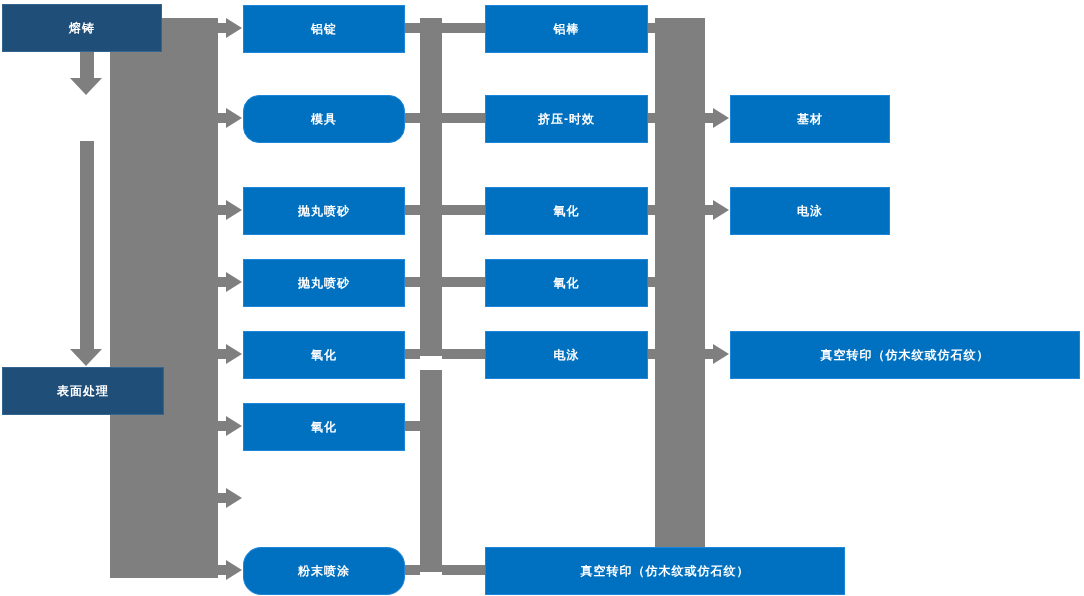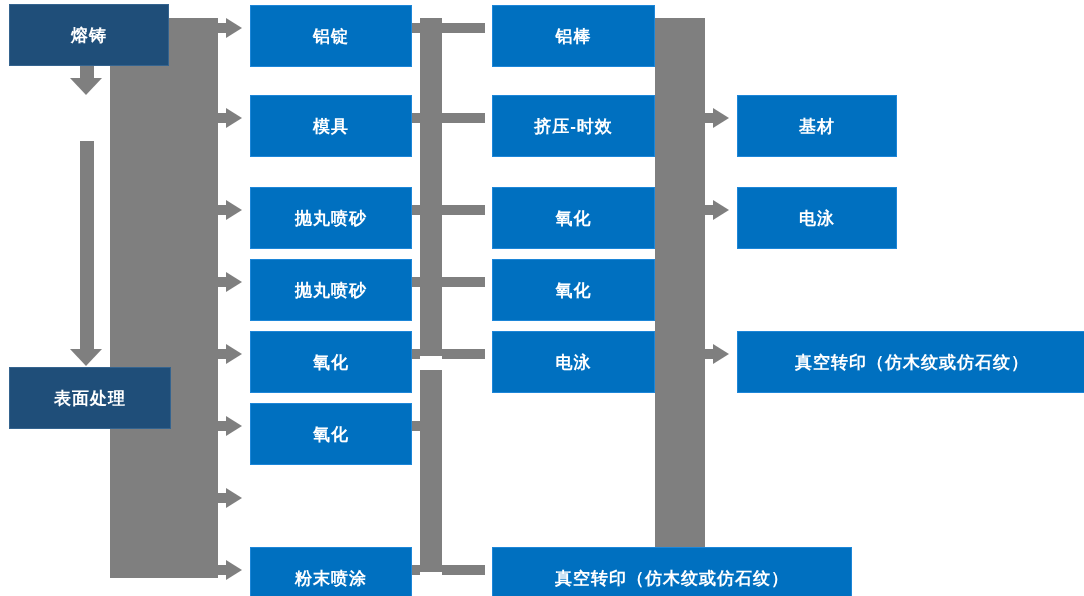--- a/index.html
+++ b/index.html
@@ -11,31 +11,30 @@
     position:relative;
     width:1084px;
     height:596px;
     background:var(--background,#ffffff);
     overflow:hidden;
   }
   
   .node {
     position:absolute;
     z-index:2;
-    height:62px;
+    height:48px;
     display:flex;
     align-items:center;
     justify-content:center;
     color:var(--text,#ffffff);
     font-weight:700;
-    font-size:17px;
+    font-size:12px;
     letter-spacing:1px;
     text-align:center;
     white-space:nowrap;
-    margin-left:7px;
   }
   .node.dark {
     background:var(--box-dark,#1F4E79);
     border:1px solid #35648f;
   }
   .node.blue {
     background:var(--box-blue,#0070C0);
     border:1px solid #1d86d8;
   }
   
@@ -130,26 +129,26 @@
   <div class="conn" style="left:705px;top:205px;width:8px;height:10px;"></div>
   <div class="arr-r" style="left:713px;top:200px;"></div>
 
   <div class="conn" style="left:705px;top:349px;width:8px;height:10px;"></div>
   <div class="arr-r" style="left:713px;top:344px;"></div>
 
   <div class="node dark" style="left:2px;top:4px;width:160px;">熔铸</div>
   <div class="node blue" style="left:243px;top:5px;width:162px;">铝锭</div>
 
   <div class="node dark" style="left:2px;top:367px;width:162px;">表面处理</div>
-  <div class="node blue" style="left:243px;top:95px;width:162px;">模具</div>
+  <div class="node blue" style="left:243px;top:95px;width:162px;border-radius:16px;">模具</div>
   <div class="node blue" style="left:243px;top:187px;width:162px;">抛丸喷砂</div>
   <div class="node blue" style="left:243px;top:259px;width:162px;">抛丸喷砂</div>
   <div class="node blue" style="left:243px;top:331px;width:162px;">氧化</div>
   <div class="node blue" style="left:243px;top:403px;width:162px;">氧化</div>
-  <div class="node blue" style="left:243px;top:547px;width:162px;">粉末喷涂</div>
+  <div class="node blue" style="left:243px;top:547px;width:162px;border-radius:18px;">粉末喷涂</div>
 
   <div class="node blue" style="left:485px;top:95px;width:163px;">挤压-时效</div>
   <div class="node blue" style="left:485px;top:5px;width:163px;">铝棒</div>
   <div class="node blue" style="left:485px;top:187px;width:163px;">氧化</div>
   <div class="node blue" style="left:485px;top:259px;width:163px;">氧化</div>
   <div class="node blue" style="left:485px;top:331px;width:163px;">电泳</div>
   <div class="node blue" style="left:485px;top:547px;width:360px;">真空转印（仿木纹或仿石纹）</div>
 
   <div class="node blue" style="left:730px;top:95px;width:160px;">基材</div>
   <div class="node blue" style="left:730px;top:187px;width:160px;">电泳</div>

